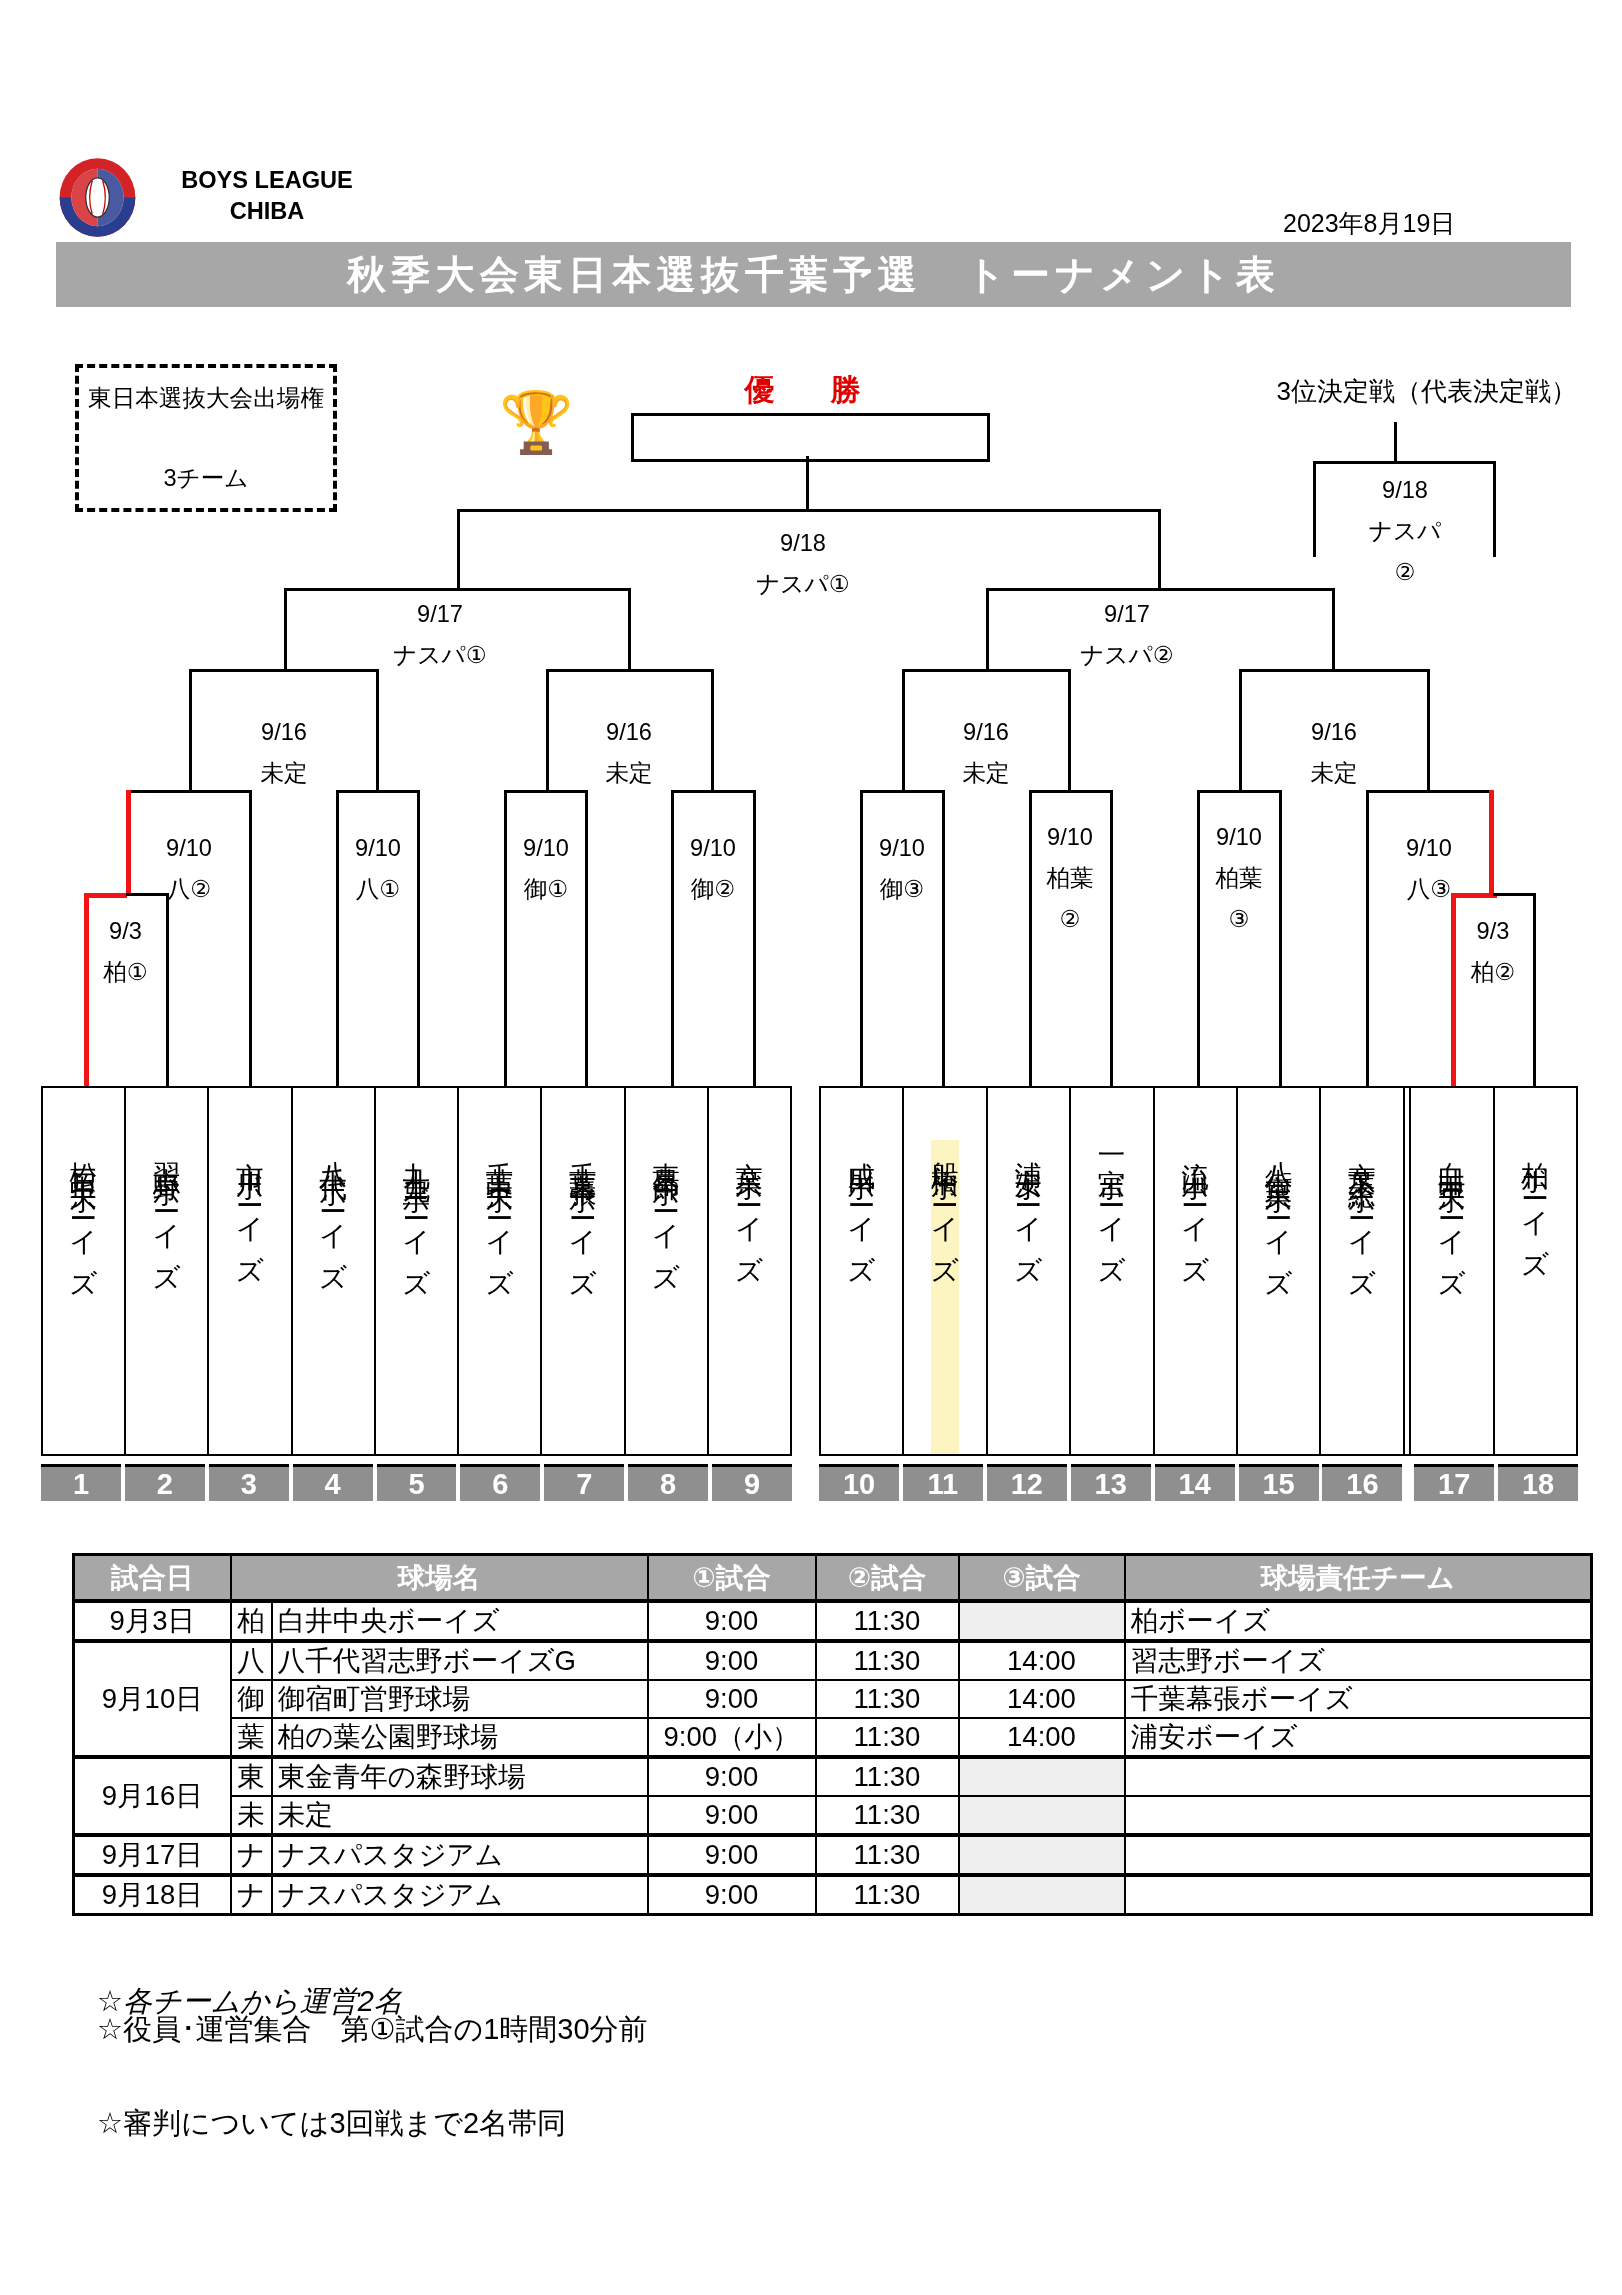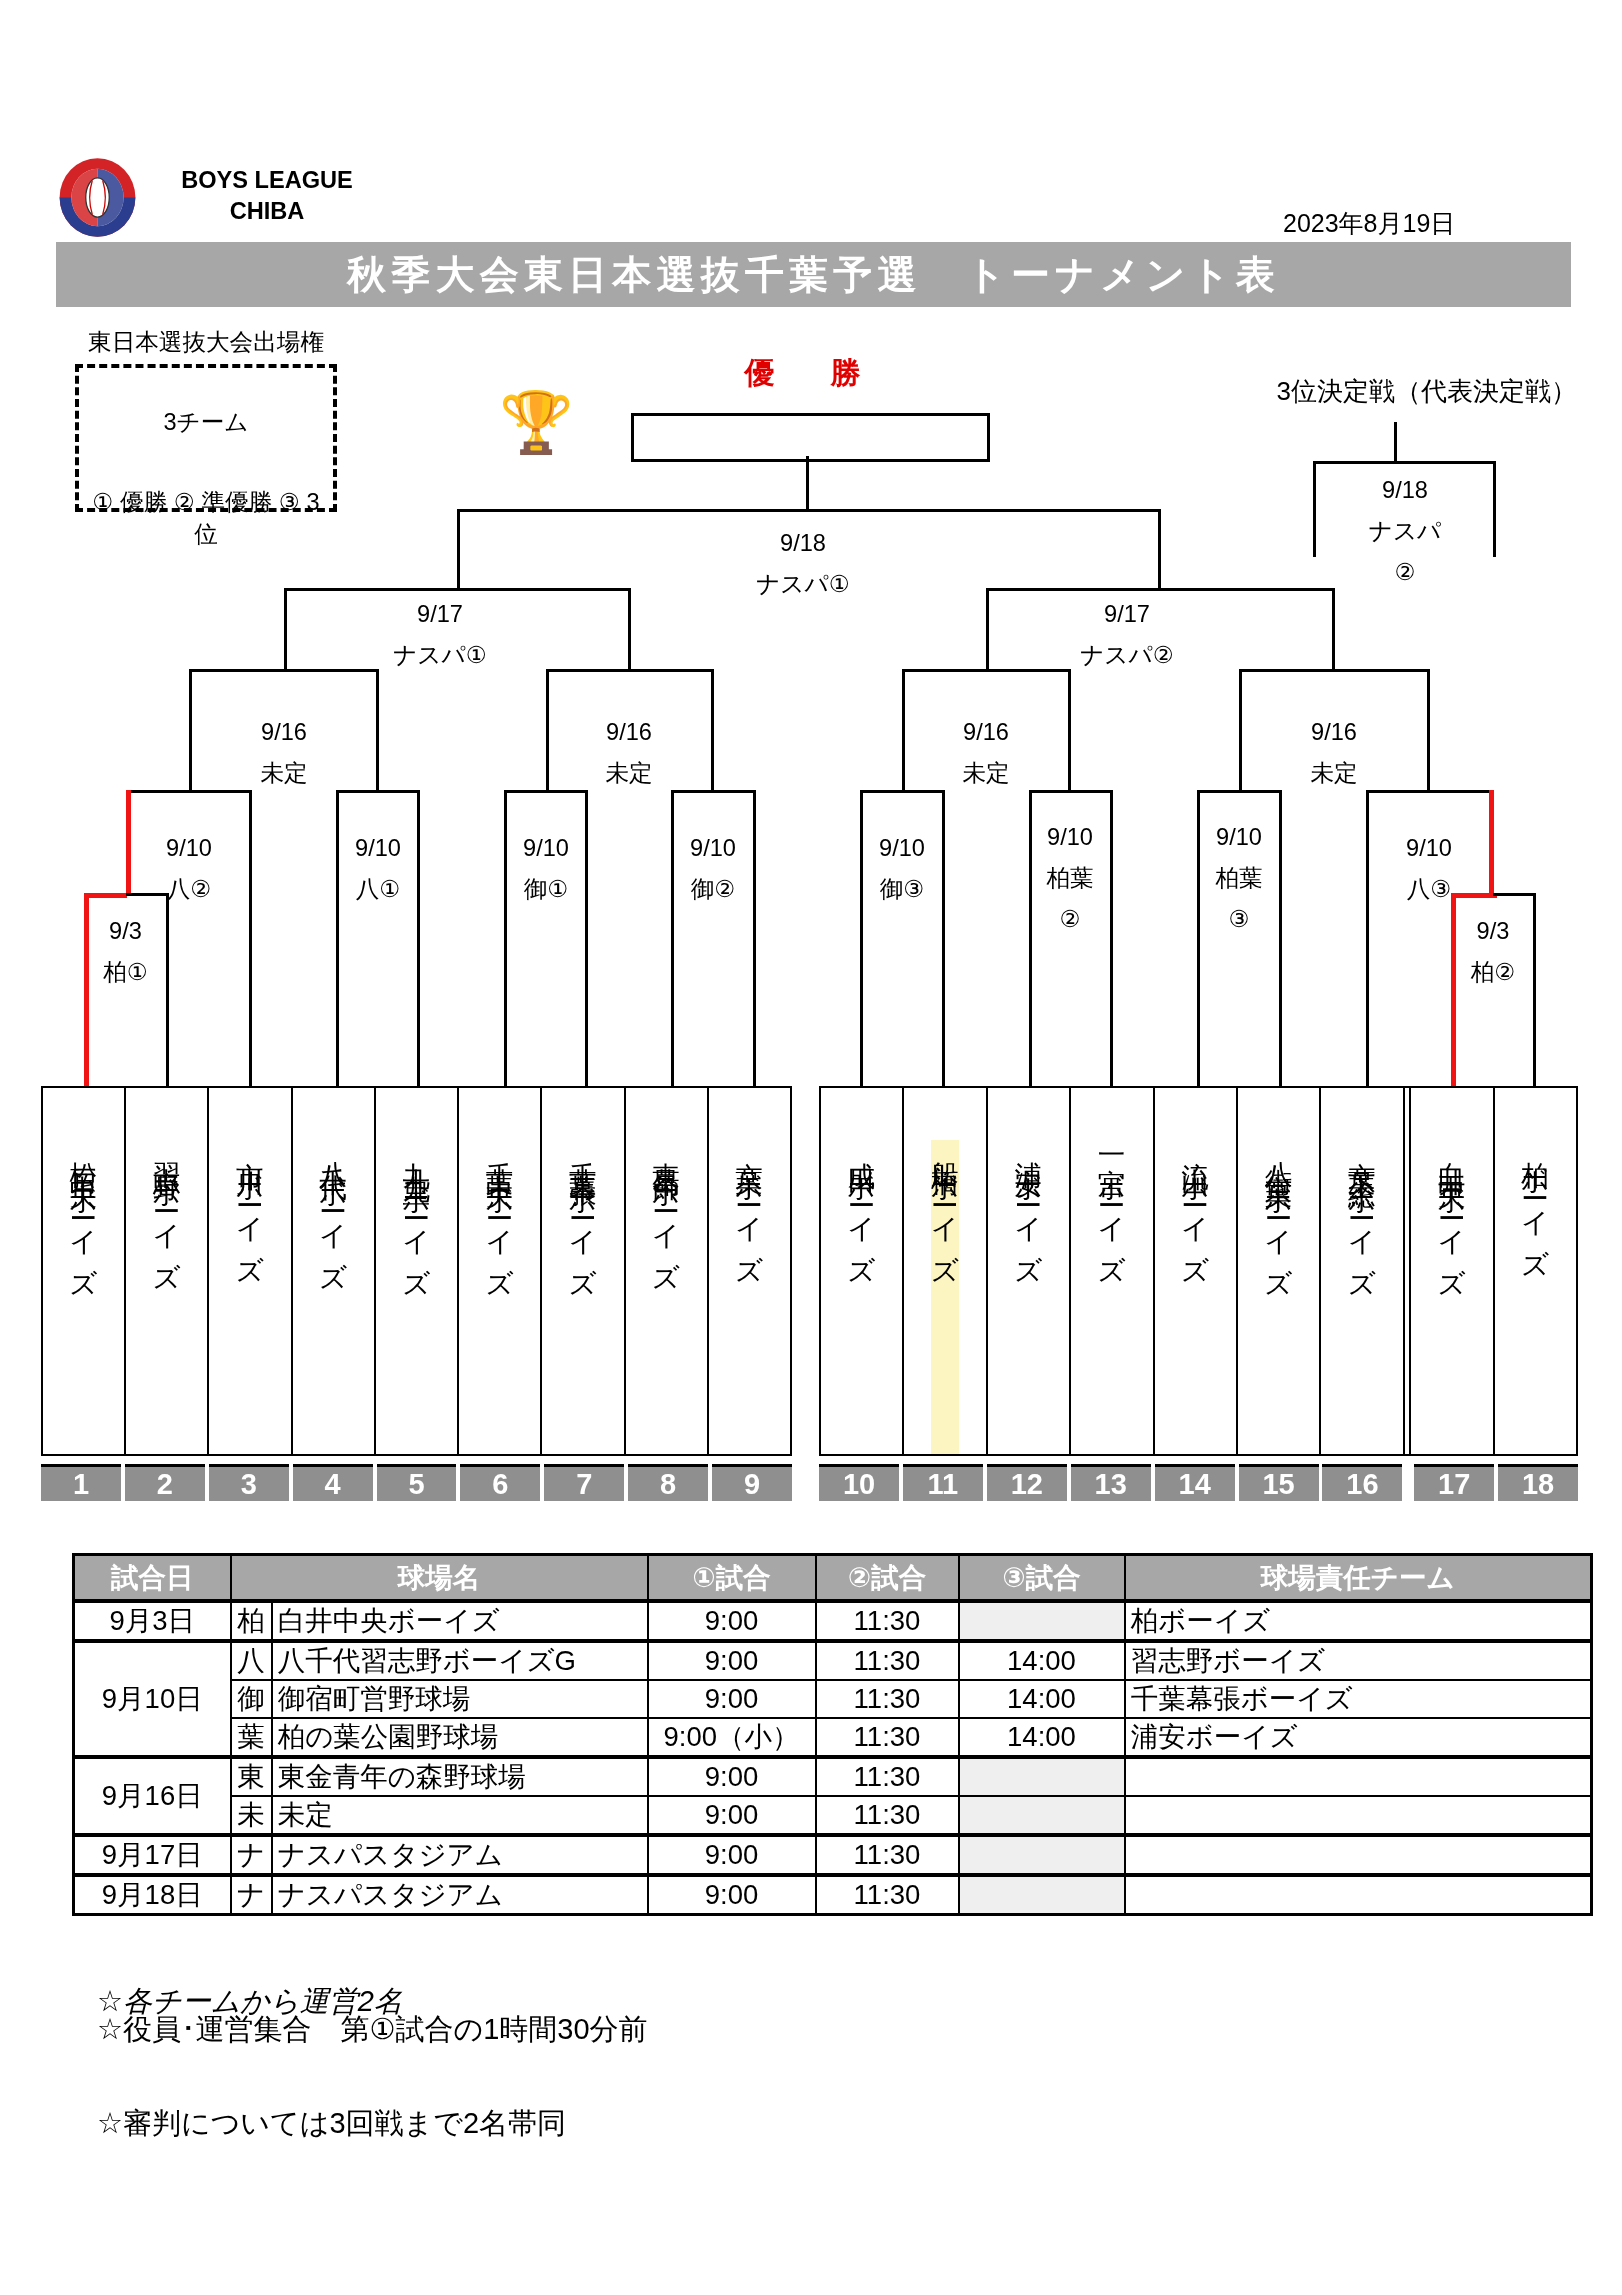--- a/index.html
+++ b/index.html
@@ -15,21 +15,21 @@
     font-size:23.6px;line-height:31px;}
   
   #qual-box{left:75px;top:364px;width:262px;height:148px;border:4.6px dashed #000;
     display:flex;flex-direction:column;justify-content:center;
     padding:6.5px 3.9px;box-sizing:border-box;text-align:center;gap:48px;}
   #qual-box div{font-size:23.6px;}
   
   .bl{position:absolute;background:#000;}
   .rl{position:absolute;background:#f01414;}
   #champ-box{left:631px;top:413px;width:353px;height:43px;border:3.9px solid #000;background:#fff;}
-  #champ-label{left:711px;top:353px;width:196px;text-align:center;color:#e00000;
+  #champ-label{left:711px;top:370px;width:196px;text-align:center;color:#e00000;
     font-weight:bold;font-size:30px;letter-spacing:13px;}
   #trophy{left:499px;top:387px;font-size:60px;}
   #third-title{left:1230px;top:374px;width:347px;font-size:26px;text-align:right;}
   .blabel{position:absolute;text-align:center;font-size:23.6px;line-height:41px;}
   .blabel div{white-space:nowrap;}
   
   .team-table{position:absolute;top:1086px;height:370px;display:flex;
     border:2.6px solid #000;box-sizing:border-box;background:#fff;}
   .team-cell{flex:1 1 0;border-right:2.6px solid #000;display:flex;
     justify-content:center;box-sizing:border-box;padding-top:52px;}
@@ -76,21 +76,20 @@
   <div>CHIBA</div>
 </div>
 <div class="abs" id="doc-date">2023年8月19日</div>
 <div class="abs" id="title-bar">
   <span>秋季大会東日本選抜千葉予選　トーナメント表</span>
 </div>
 
 <div class="abs" id="qual-box">
   <div>東日本選抜大会出場権</div>
   <div>3チーム</div>
-  <div>① 優勝 ② 準優勝 ③ 3位</div>
 </div>
 
 <div class="abs" id="trophy">🏆</div>
 <div class="abs" id="champ-label">優　勝</div>
 <div class="abs" id="champ-box"></div>
 <div class="abs" id="third-title">3位決定戦（代表決定戦）</div>
 
 <div id="bracket-lines">
     <div class="bl" style="left: 806px; top: 456px; width: 3.3px; height: 53px;"></div>
     <div class="bl" style="left: 457px; top: 509px; width: 703px; height: 3.3px;"></div>

